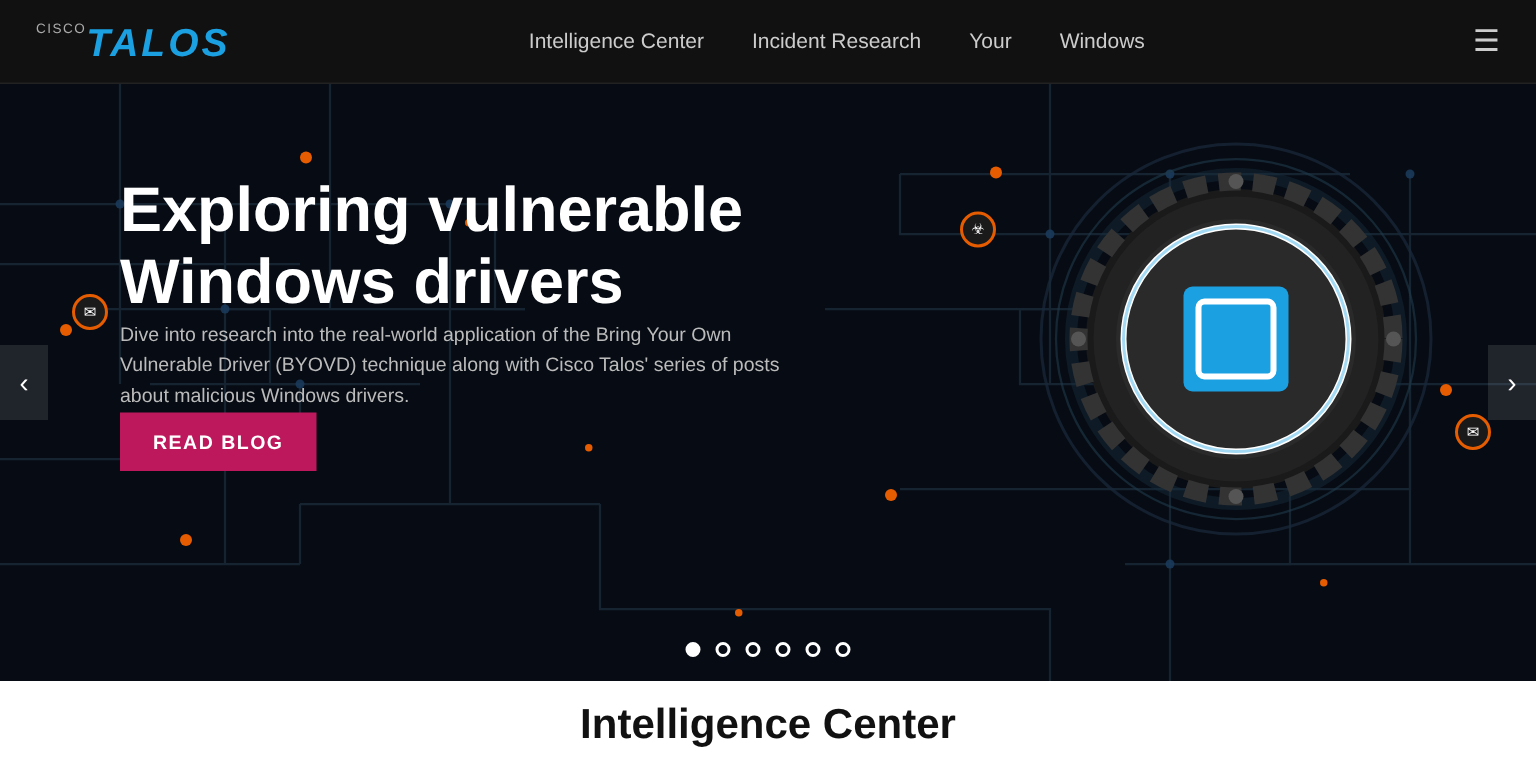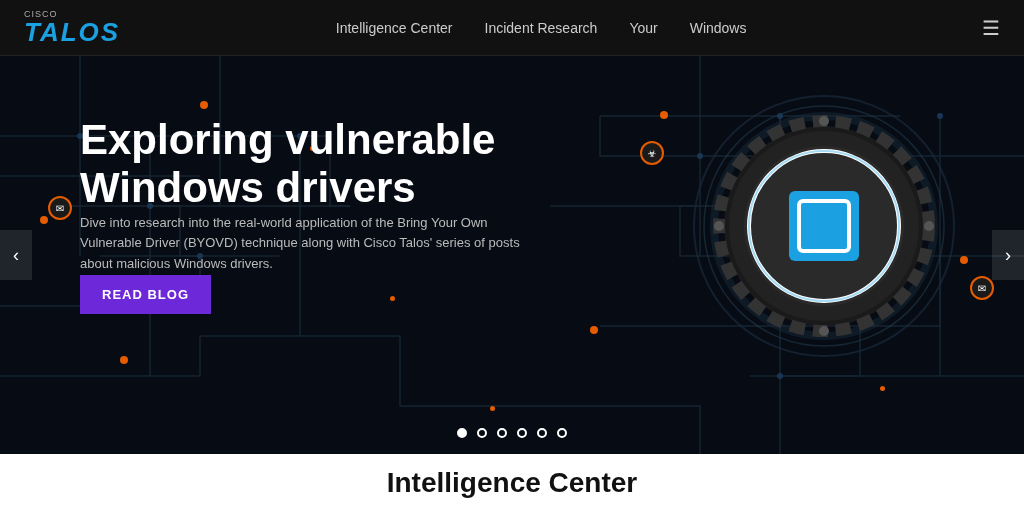--- a/index.html
+++ b/index.html
@@ -10,21 +10,21 @@
       background: #111;
       display: flex;
       align-items: center;
       justify-content: space-between;
       padding: 0 24px;
       height: 56px;
       border-bottom: 1px solid #222;
     }
     .logo-area {
       display: flex;
-      flex-direction: column;
+      flex-direction: row;
       line-height: 1;
       justify-content: center;
     }
     .logo-cisco {
       font-size: 9px;
       color: #aaa;
       letter-spacing: 1px;
       text-transform: uppercase;
     }
     .logo-talos {
@@ -93,21 +93,21 @@
       line-height: 1.15;
       color: #fff;
     }
     .hero-desc {
       font-size: 13px;
       color: #bbb;
       line-height: 1.6;
       max-width: 470px;
     }
     .read-blog-btn {
-      background: #6d28d9;
+      background: #be185d;
       color: #fff;
       border: none;
       padding: 12px 22px;
       font-size: 13px;
       font-weight: 700;
       letter-spacing: 1px;
       text-transform: uppercase;
       cursor: pointer;
     }
 

